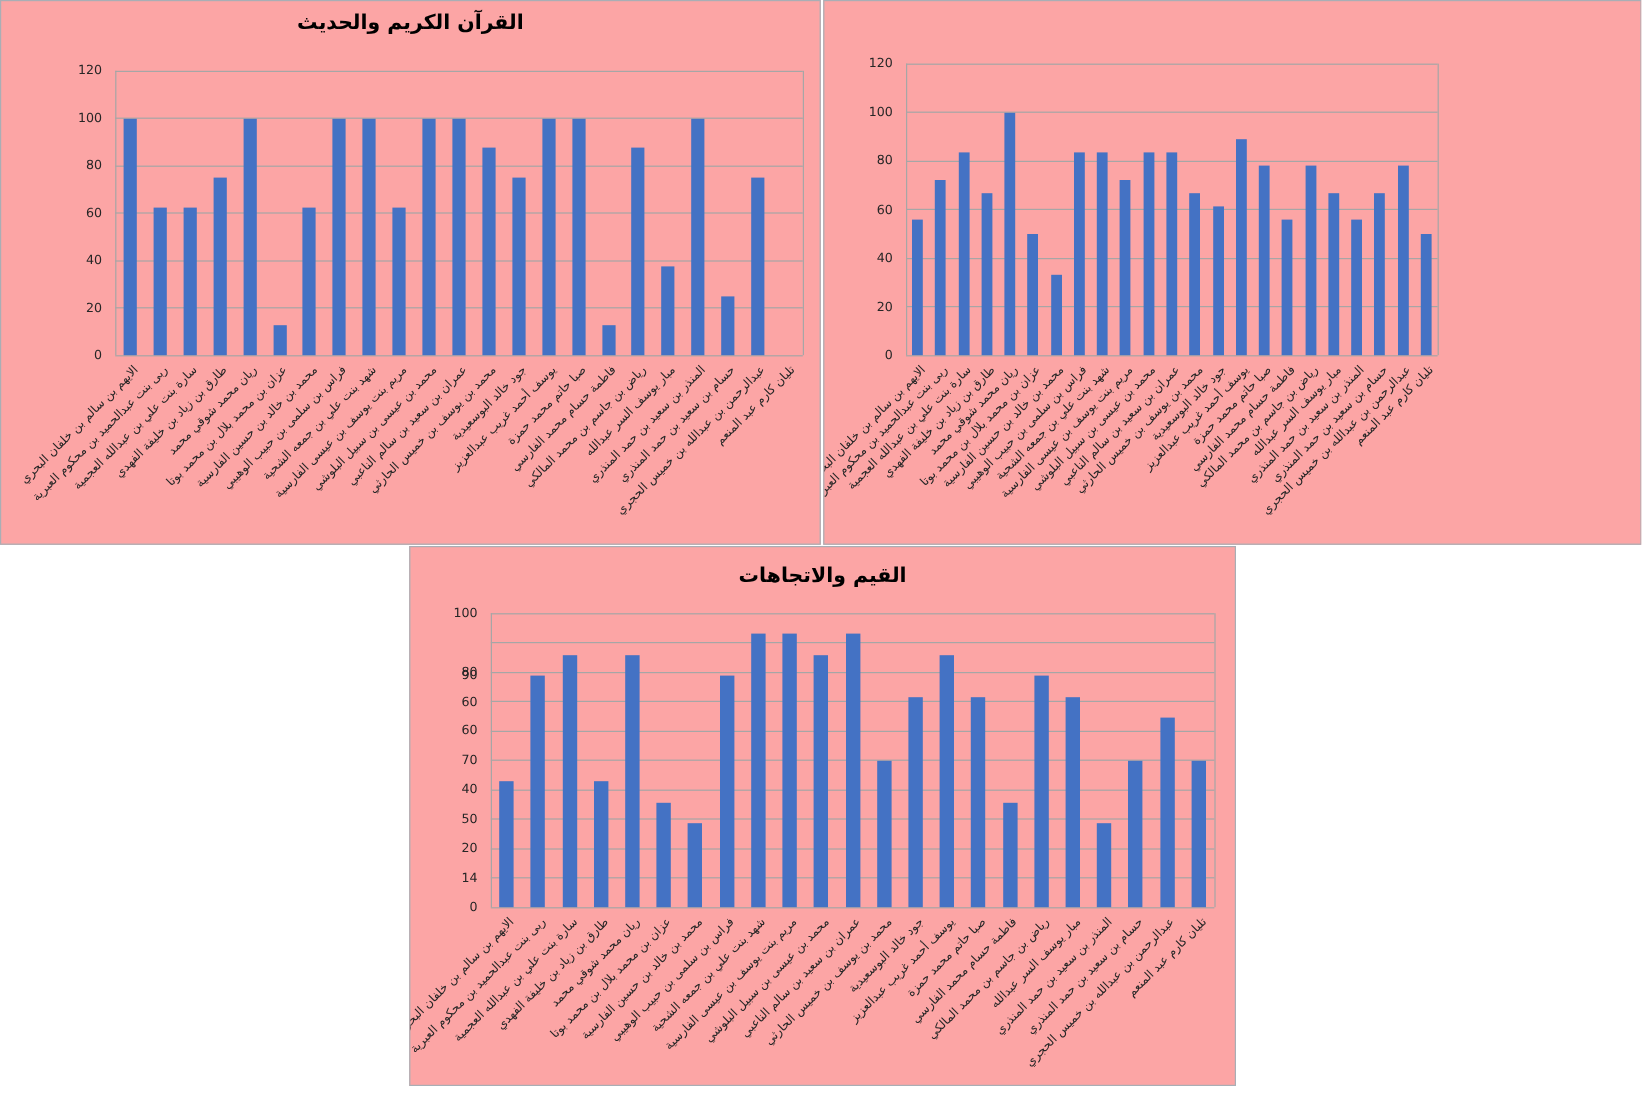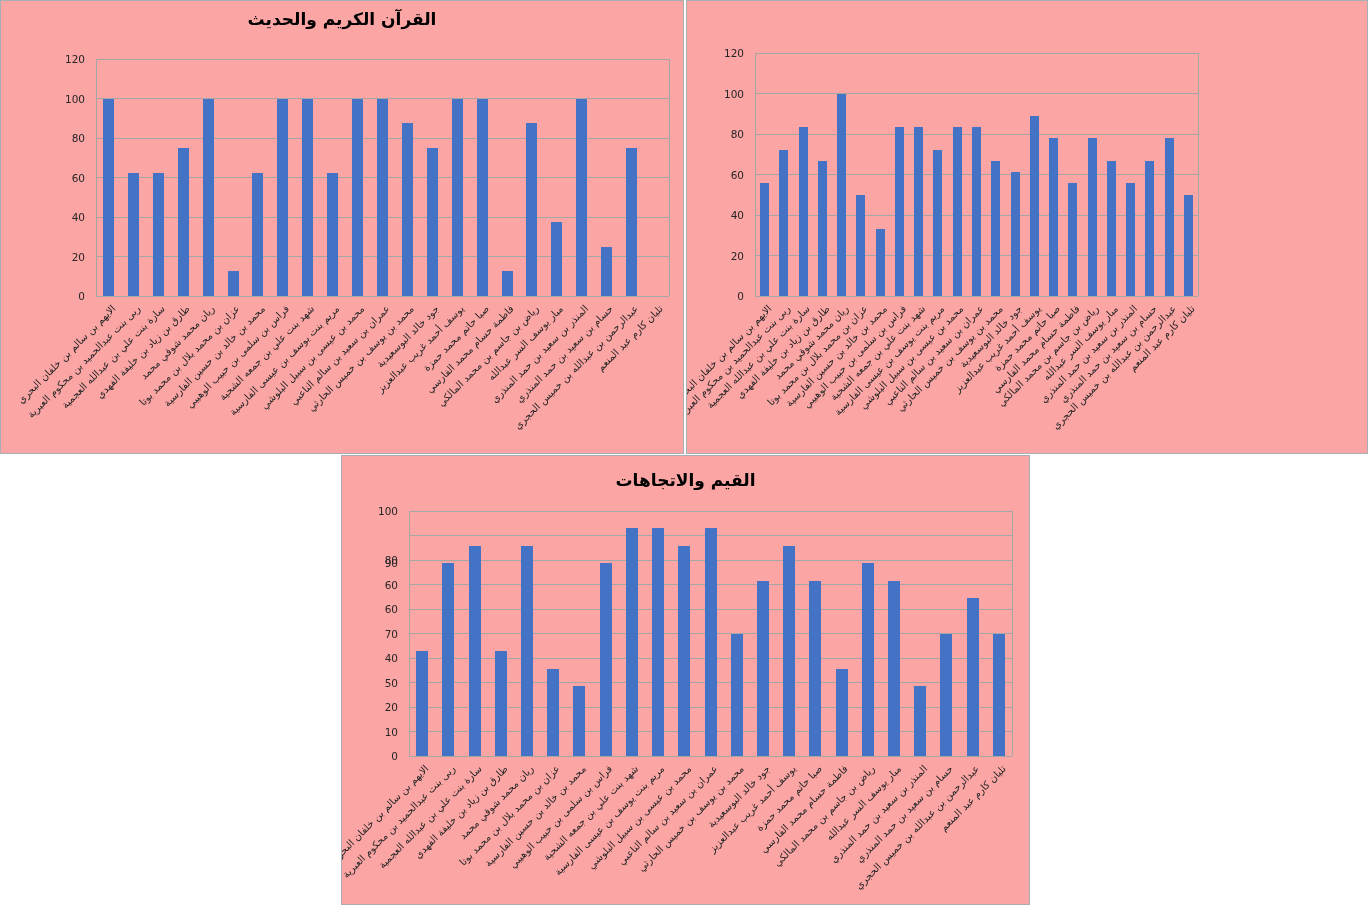--- a/index.html
+++ b/index.html
@@ -158,21 +158,21 @@
         <div class="xlabel" dir="rtl" style="right: 177.63px; top: 302px;">تليان كارم عبد المنعم</div>
       </div>
   </section>
 
   <section class="panel" id="panel-2" style="left: 341px; top: 455px; width: 689px; height: 450px;">
     <h2 class="chart-title" style="top: 14px;">القيم والاتجاهات</h2>
     <div class="plot-layer">
         <div class="gridline" style="left: 67px; top: 299.5px; width: 603px; background: rgb(166, 166, 166);"></div>
         <div class="ytick" style="left: 18px; top: 293px;">0</div>
         <div class="gridline" style="left: 67px; top: 275px; width: 603px; background: rgb(166, 166, 166);"></div>
-        <div class="ytick" style="left: 18px; top: 268.5px;">10</div>
+        <div class="ytick" style="left: 18px; top: 268.5px;">14</div>
         <div class="gridline" style="left: 67px; top: 250.5px; width: 603px; background: rgb(166, 166, 166);"></div>
         <div class="ytick" style="left: 18px; top: 244px;">20</div>
         <div class="gridline" style="left: 67px; top: 226px; width: 603px; background: rgb(166, 166, 166);"></div>
         <div class="ytick" style="left: 18px; top: 219.5px;">50</div>
         <div class="gridline" style="left: 67px; top: 201.5px; width: 603px; background: rgb(166, 166, 166);"></div>
         <div class="ytick" style="left: 18px; top: 195px;">40</div>
         <div class="gridline" style="left: 67px; top: 177px; width: 603px; background: rgb(166, 166, 166);"></div>
         <div class="ytick" style="left: 18px; top: 170.5px;">70</div>
         <div class="gridline" style="left: 67px; top: 152.5px; width: 603px; background: rgb(166, 166, 166);"></div>
         <div class="ytick" style="left: 18px; top: 146px;">60</div>

